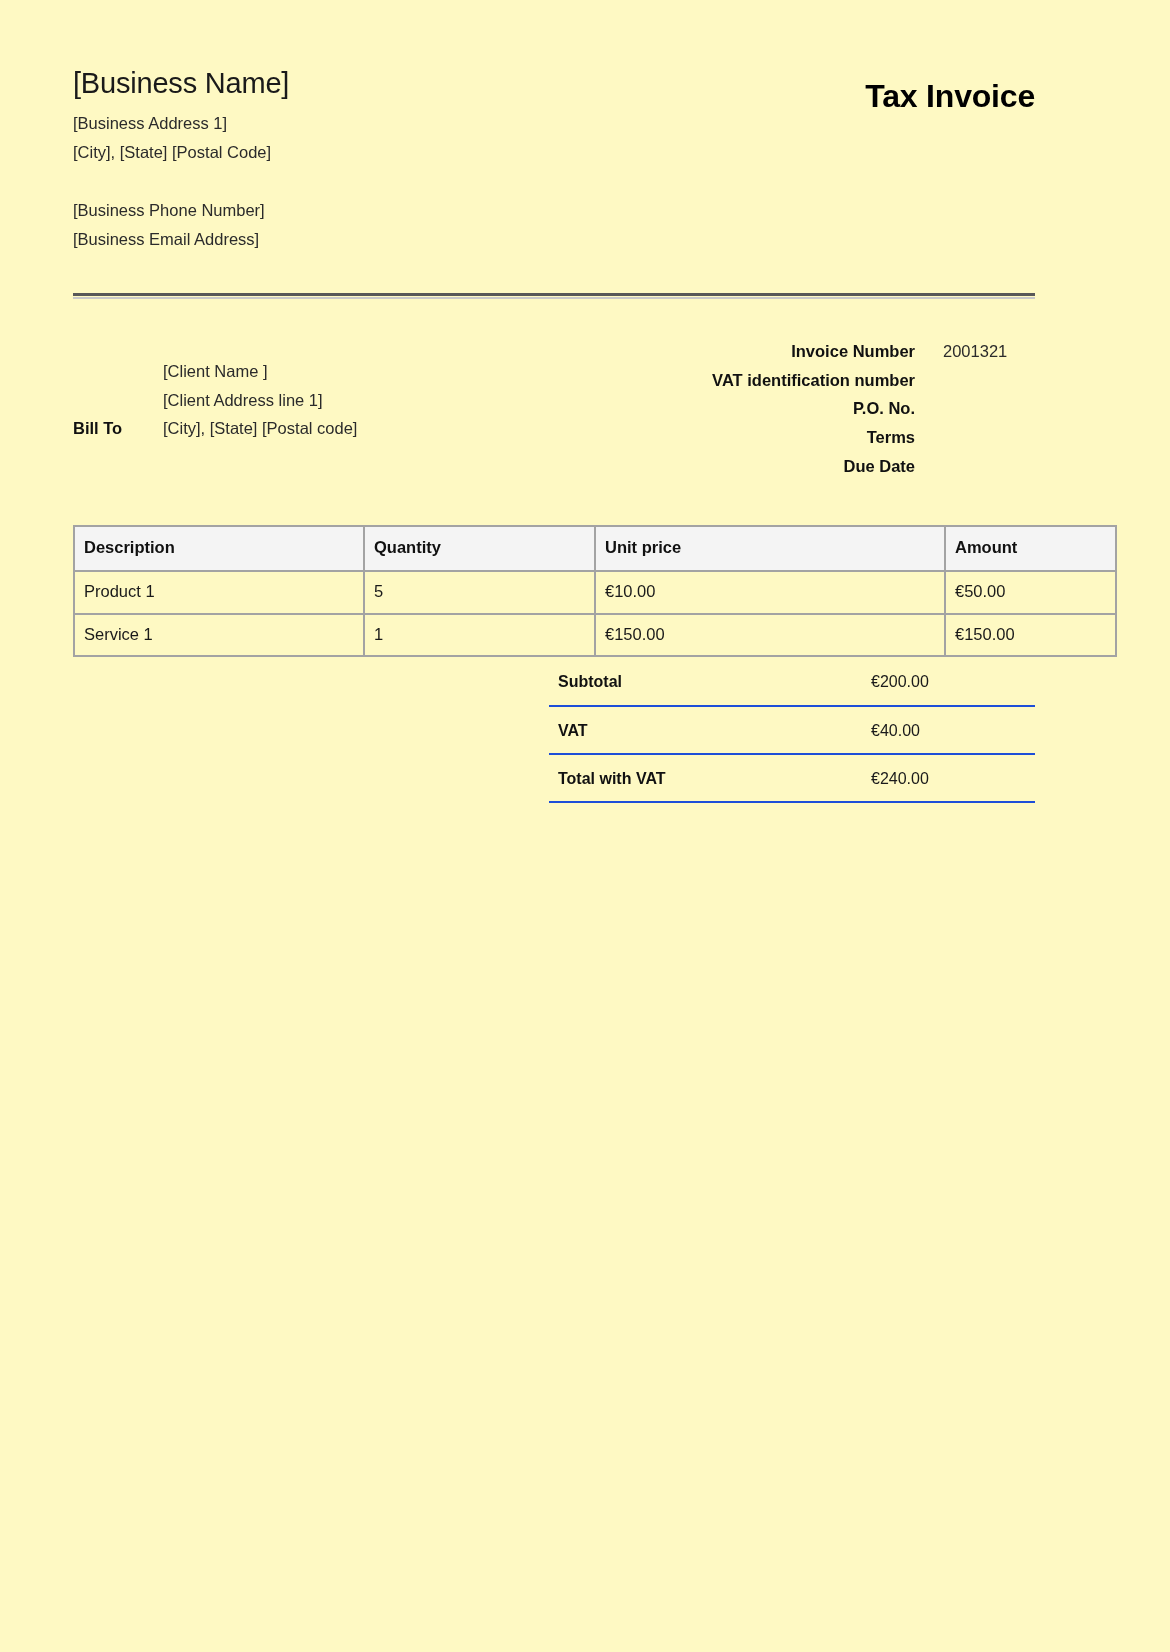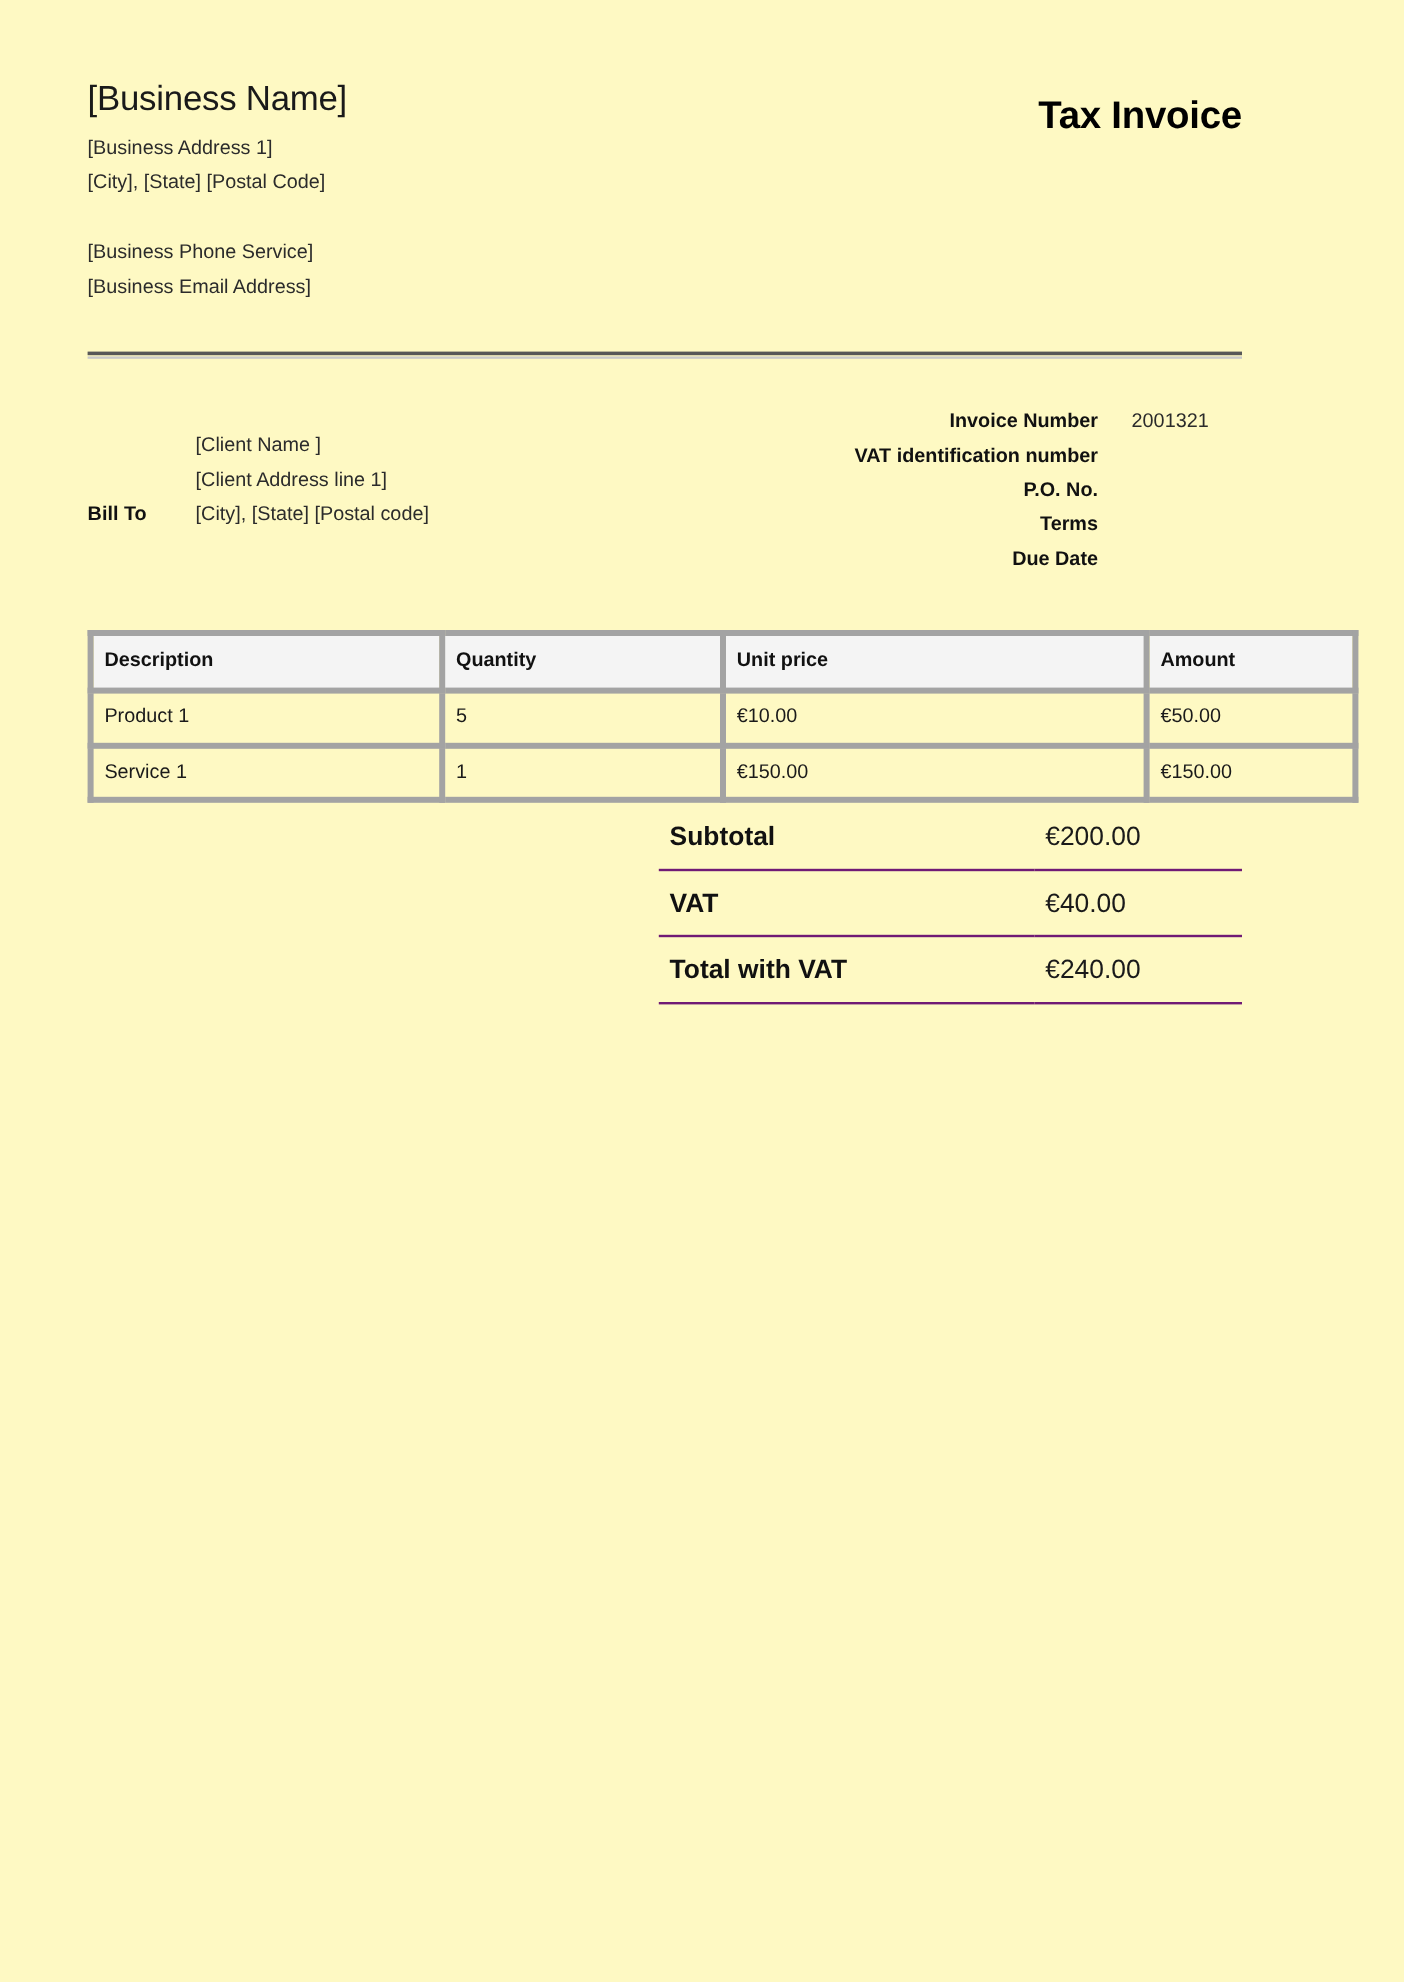--- a/index.html
+++ b/index.html
@@ -138,21 +138,21 @@
   }
 
   
   .items {
     width: 100%;
     border-collapse: collapse;
     margin-top: 44px;
     table-layout: fixed;
   }
   .items th, .items td {
-    border: 5px solid #a3a3a3;
+    border: 2px solid #a3a3a3;
     font-size: 16.5px;
     text-align: left;
     padding: 10px 9px 11px 9px;
     line-height: 1.2;
     color: #1a1a1a;
     overflow: hidden;
     white-space: nowrap;
   }
   .items th {
     background: #f4f4f4;
@@ -167,23 +167,23 @@
   .col-amt   { width: 151px; }
 
   
   .totals {
     margin-left: 476px;
     width: 486px;
     border-collapse: collapse;
     table-layout: fixed;
   }
   .totals td {
-    font-size: 22px;
+    font-size: 16px;
     padding: 14px 9px 13px 9px;
-    border-bottom: 2px solid #701a75;
+    border-bottom: 2px solid #1d4ed8;
     line-height: 1.2;
     white-space: nowrap;
   }
   .totals tr:first-child td {
     padding-top: 15px;
   }
   .tot-label {
     font-weight: bold;
     color: #111111;
     text-align: left;
@@ -200,21 +200,21 @@
 
 <div class="page">
   <div class="sheet">
 
     <div class="header">
       <div class="biz-block">
         <div class="biz-name">[Business Name]</div>
         <div class="biz-line">[Business Address 1]</div>
         <div class="biz-line">[City], [State] [Postal Code]</div>
         <div class="biz-gap"></div>
-        <div class="biz-line">[Business Phone Service]</div>
+        <div class="biz-line">[Business Phone Number]</div>
         <div class="biz-line">[Business Email Address]</div>
       </div>
       <div class="doc-title">Tax Invoice</div>
     </div>
 
     <div class="rule-wrap">
       <div class="rule-top"></div>
       <div class="rule-bottom"></div>
     </div>
 

